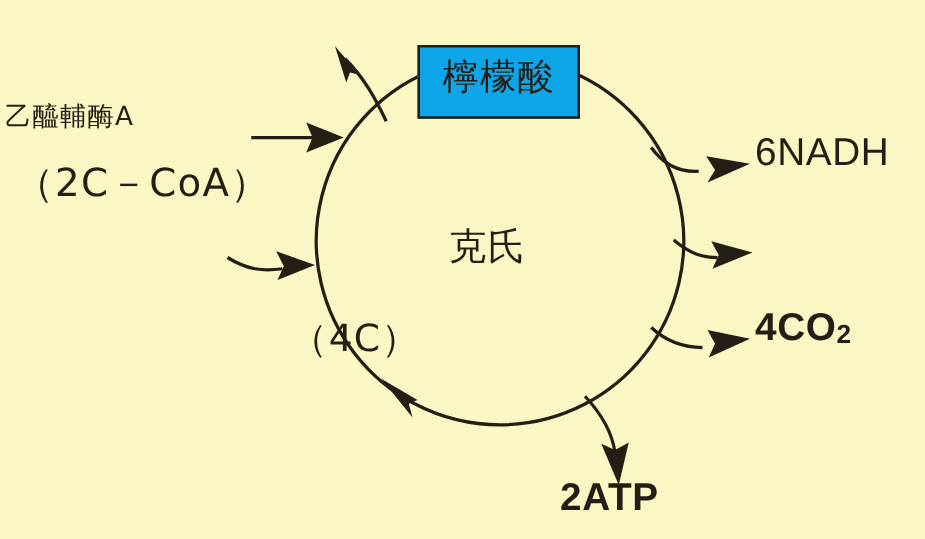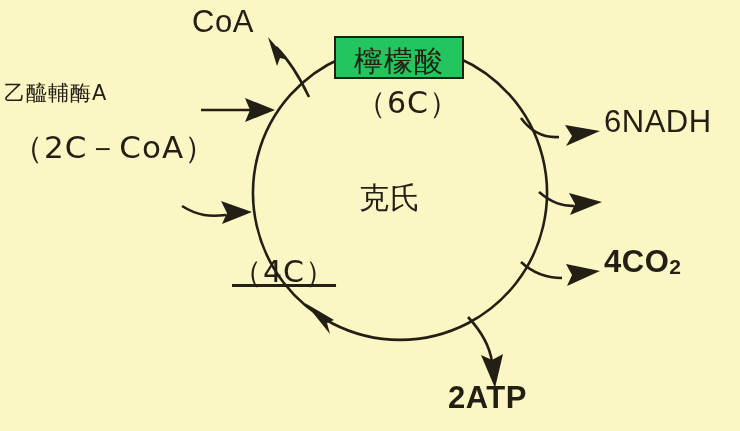--- a/index.html
+++ b/index.html
@@ -63,34 +63,34 @@
     vertical-align: -2px;
   }
 
   #label-coa        { left: 192px; top: 6px; }
   #label-acetyl     { left: 4px;  top: 82px; font-size: 21px; }
   #label-acetyl-sub { left: 12px;  top: 131px; font-size: 31px; }
   #label-water      { left: 88px;  top: 191px; }
   #label-citrate-sub{ left: 356px; top: 87px; font-size: 30px; }
   #label-krebs1     { left: 359px; top: 160px; margin-top: 22px; }
   #label-krebs2     { left: 359px; top: 203px; }
-  #label-4c         { left: 232px; top: 256px; font-size: 30px; text-decoration: underline; }
+  #label-4c         { left: 232px; top: 256px; font-size: 30px; }
   #label-nadh       { left: 604px; top: 106px; }
   #label-fadh2      { left: 604px; top: 181px; }
   #label-co2        { left: 604px; top: 246px; font-weight: bold; }
   #label-atp        { left: 448px; top: 382px; font-weight: bold; }
 
   #citrate-box {
     position: absolute;
     left: 334px;
     top: 36px;
     width: 130px;
-    height: 43px;
+    height: 59px;
     border: 2.4px solid #231f14;
-    background: #22c55e;
+    background: #0ea5e9;
     box-sizing: border-box;
     text-decoration: underline;
   }
   #citrate-box .inner {
     position: absolute;
     left: 0;
     right: 0;
     top: 4px;
     text-align: center;
     font-family: "DejaVu Sans", "Liberation Sans", sans-serif;
@@ -150,31 +150,29 @@
       <path class="arrow-stroke" d="M 468 317 C 482 332 490 348 492 362"></path>
       <polygon class="arrow-head" points="495,388 481,355 492,360 503,354"></polygon>
     </g>
 
   </svg>
 
   <div id="citrate-box">
     <div class="inner">檸檬酸</div>
   </div>
 
-  <div class="lbl lbl-cjk" id="label-citrate-sub">（6C）</div>
 
   <div class="lbl lbl-cjk" id="label-krebs1">克氏</div>
 
   <div class="lbl lbl-cjk" id="label-4c">（4C）</div>
 
   <div class="lbl lbl-cjk" id="label-acetyl">乙醯輔酶A</div>
   <div class="lbl lbl-cjk" id="label-acetyl-sub">（2C－CoA）</div>
 
 
-  <div class="lbl lbl-lat" id="label-coa">CoA</div>
 
   <div class="lbl lbl-lat" id="label-nadh">6NADH</div>
 
 
   <div class="lbl lbl-lat" id="label-co2"><span>4CO</span><span class="sub">2</span></div>
 
   <div class="lbl lbl-lat" id="label-atp">2ATP</div>
 
 </div>
 

